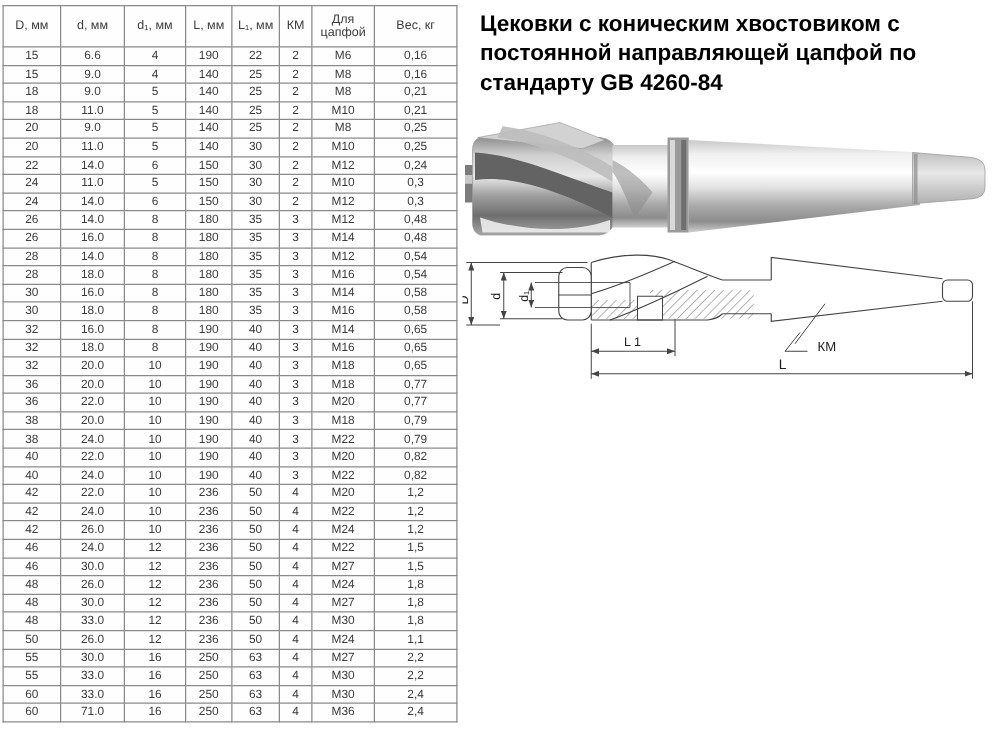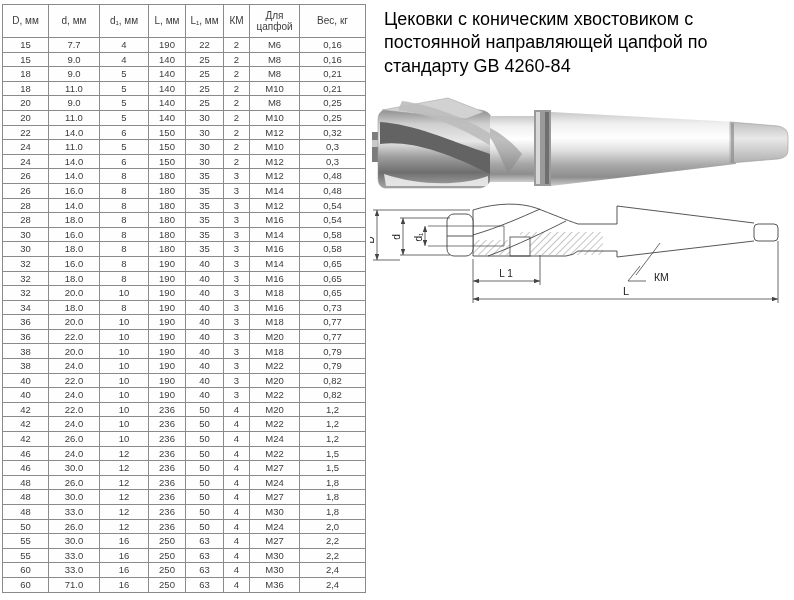--- a/index.html
+++ b/index.html
@@ -12,21 +12,21 @@
     border-collapse:collapse;table-layout:fixed;width:363px;
   }
   .spec-table th,.spec-table td{
     border:1px solid #8a8a8a;text-align:center;vertical-align:middle;
     padding:0;color:#3c3c3c;background:#fefefe;overflow:hidden;
   }
   .spec-table th{height:32px;font-size:10px;font-weight:400;line-height:1.15}
   .spec-table td{height:13.6px;font-size:9.5px;line-height:1}
   .page-title{
     position:absolute;left:384px;top:8px;width:400px;
-    font-size:18px;font-weight:400;color:#000;line-height:1.3;
+    font-size:18px;font-weight:700;color:#000;line-height:1.3;
   }
   .tool-photo{position:absolute;left:370px;top:88px;width:424px;height:115px}
   .tool-drawing{position:absolute;left:370px;top:193px;width:424px;height:137px}
   .tool-drawing text{font-family:"Liberation Sans","DejaVu Sans",sans-serif;fill:#222}
 </style>
 </head>
 <body>
 
 <table class="spec-table">
   <colgroup>
@@ -47,21 +47,21 @@
         <th>L, мм</th>
         <th>L₁, мм</th>
         <th>КМ</th>
         <th>Для цапфой</th>
         <th>Вес, кг</th>
       </tr>
     </thead>
     <tbody>
       <tr>
         <td>15</td>
-        <td>7.7</td>
+        <td>6.6</td>
         <td>4</td>
         <td>190</td>
         <td>22</td>
         <td>2</td>
         <td>М6</td>
         <td>0,16</td>
       </tr>
       <tr>
         <td>15</td>
         <td>9.0</td>
@@ -113,21 +113,21 @@
         <td>0,25</td>
       </tr>
       <tr>
         <td>22</td>
         <td>14.0</td>
         <td>6</td>
         <td>150</td>
         <td>30</td>
         <td>2</td>
         <td>М12</td>
-        <td>0,32</td>
+        <td>0,24</td>
       </tr>
       <tr>
         <td>24</td>
         <td>11.0</td>
         <td>5</td>
         <td>150</td>
         <td>30</td>
         <td>2</td>
         <td>М10</td>
         <td>0,3</td>
@@ -226,30 +226,20 @@
         <td>32</td>
         <td>20.0</td>
         <td>10</td>
         <td>190</td>
         <td>40</td>
         <td>3</td>
         <td>М18</td>
         <td>0,65</td>
       </tr>
       <tr>
-        <td>34</td>
-        <td>18.0</td>
-        <td>8</td>
-        <td>190</td>
-        <td>40</td>
-        <td>3</td>
-        <td>М16</td>
-        <td>0,73</td>
-      </tr>
-      <tr>
         <td>36</td>
         <td>20.0</td>
         <td>10</td>
         <td>190</td>
         <td>40</td>
         <td>3</td>
         <td>М18</td>
         <td>0,77</td>
       </tr>
       <tr>
@@ -383,21 +373,21 @@
         <td>1,8</td>
       </tr>
       <tr>
         <td>50</td>
         <td>26.0</td>
         <td>12</td>
         <td>236</td>
         <td>50</td>
         <td>4</td>
         <td>М24</td>
-        <td>2,0</td>
+        <td>1,1</td>
       </tr>
       <tr>
         <td>55</td>
         <td>30.0</td>
         <td>16</td>
         <td>250</td>
         <td>63</td>
         <td>4</td>
         <td>М27</td>
         <td>2,2</td>

